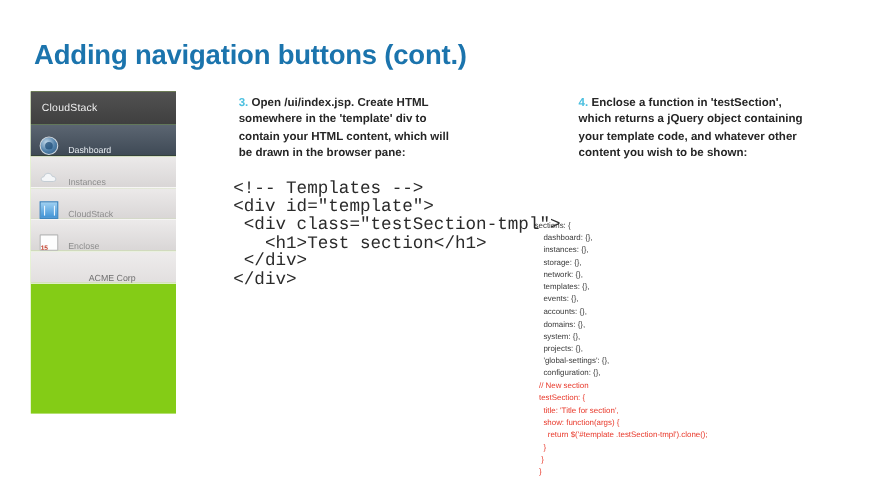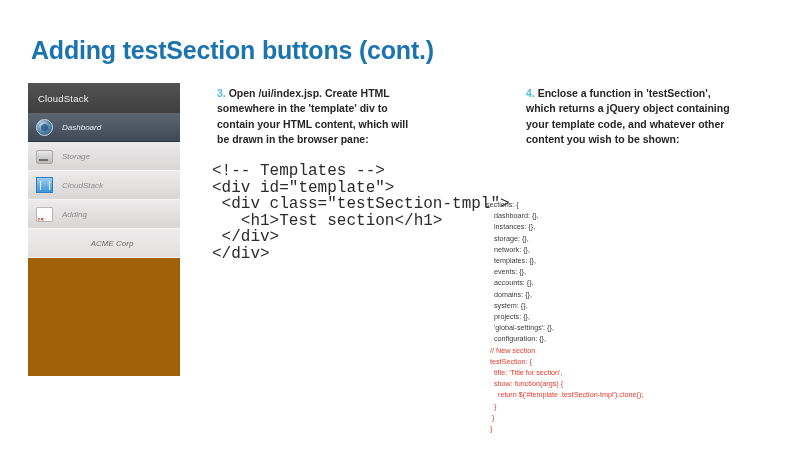--- a/index.html
+++ b/index.html
@@ -25,45 +25,44 @@
     color: #1b74ad;
     letter-spacing: -0.2px;
     white-space: nowrap;
   }
 
   
   #cloudstack-panel {
     position: absolute;
     left: 28px;
     top: 83px;
-    width: 152px;
+    width: 132px;
     height: 293px;
-    background: #a16207;
+    background: #84cc16;
     box-sizing: border-box;
   }
   #cloudstack-brand {
     height: 30px;
     background: linear-gradient(#525252, #3f3f3f);
     color: #f1f1f1;
     font-size: 9.5px;
     display: flex;
     align-items: center;
     padding-left: 10px;
     letter-spacing: 0.2px;
   }
   .nav-row {
     height: 29px;
     display: flex;
-    align-items: center;
+    align-items: flex-end;
     padding-left: 8px;
     box-sizing: border-box;
     background: linear-gradient(#eceaea, #d9d6d6);
     border-bottom: 1px solid #f6f5f5;
     position: relative;
-    font-style: italic;
   }
   .nav-row.selected {
     background: linear-gradient(#5c6672, #3f4a56);
     border-bottom: 1px solid #2d353f;
   }
   .nav-label {
     font-size: 8px;
     color: #8d8d8d;
     margin-left: 9px;
     white-space: nowrap;
@@ -208,50 +207,54 @@
     line-height: 11.2px;
     white-space: pre-wrap;
   }
   #col3-code .red {
     color: #e8392b;
   }
 </style>
 </head>
 <body>
 
-<div id="slide-title">Adding testSection buttons (cont.)</div>
+<div id="slide-title">Adding navigation buttons (cont.)</div>
 
 <div id="cloudstack-panel">
 
   <div id="cloudstack-brand">
     <span>CloudStack</span>
   </div>
 
   <div class="nav-row selected">
     <span class="nav-ico ico-dashboard"></span>
     <span class="nav-label">Dashboard</span>
   </div>
 
-
   <div class="nav-row">
-    <span class="nav-ico ico-storage"></span>
-    <span class="nav-label">Storage</span>
-  </div>
+    <span class="nav-ico ico-cloud">
+      <svg width="17" height="17" viewBox="0 0 17 17">
+        <path d="M4 12 Q1.2 12 1.4 9.6 Q1.7 7.6 4 7.6 Q4.4 4.6 7.6 4.5 Q10.8 4.4 11.5 7.3 Q14.6 7.2 14.8 9.7 Q15 12 12.4 12 Z" fill="#f4f6f8" stroke="#c3ccd3" stroke-width="0.9"></path>
+      </svg>
+    </span>
+    <span class="nav-label">Instances</span>
+  </div>
+
 
   <div class="nav-row">
     <span class="nav-ico ico-templates"></span>
     <span class="nav-label">CloudStack</span>
   </div>
 
   <div class="nav-row">
     <span class="nav-ico ico-events">
       <span class="cal-top"></span>
       <span class="cal-num">15</span>
     </span>
-    <span class="nav-label">Adding</span>
+    <span class="nav-label">Enclose</span>
   </div>
 
 
   <div class="nav-row plain">
     <span class="nav-label">ACME Corp</span>
   </div>
 
 </div>
 
 <div class="col-text" id="col2-text">

